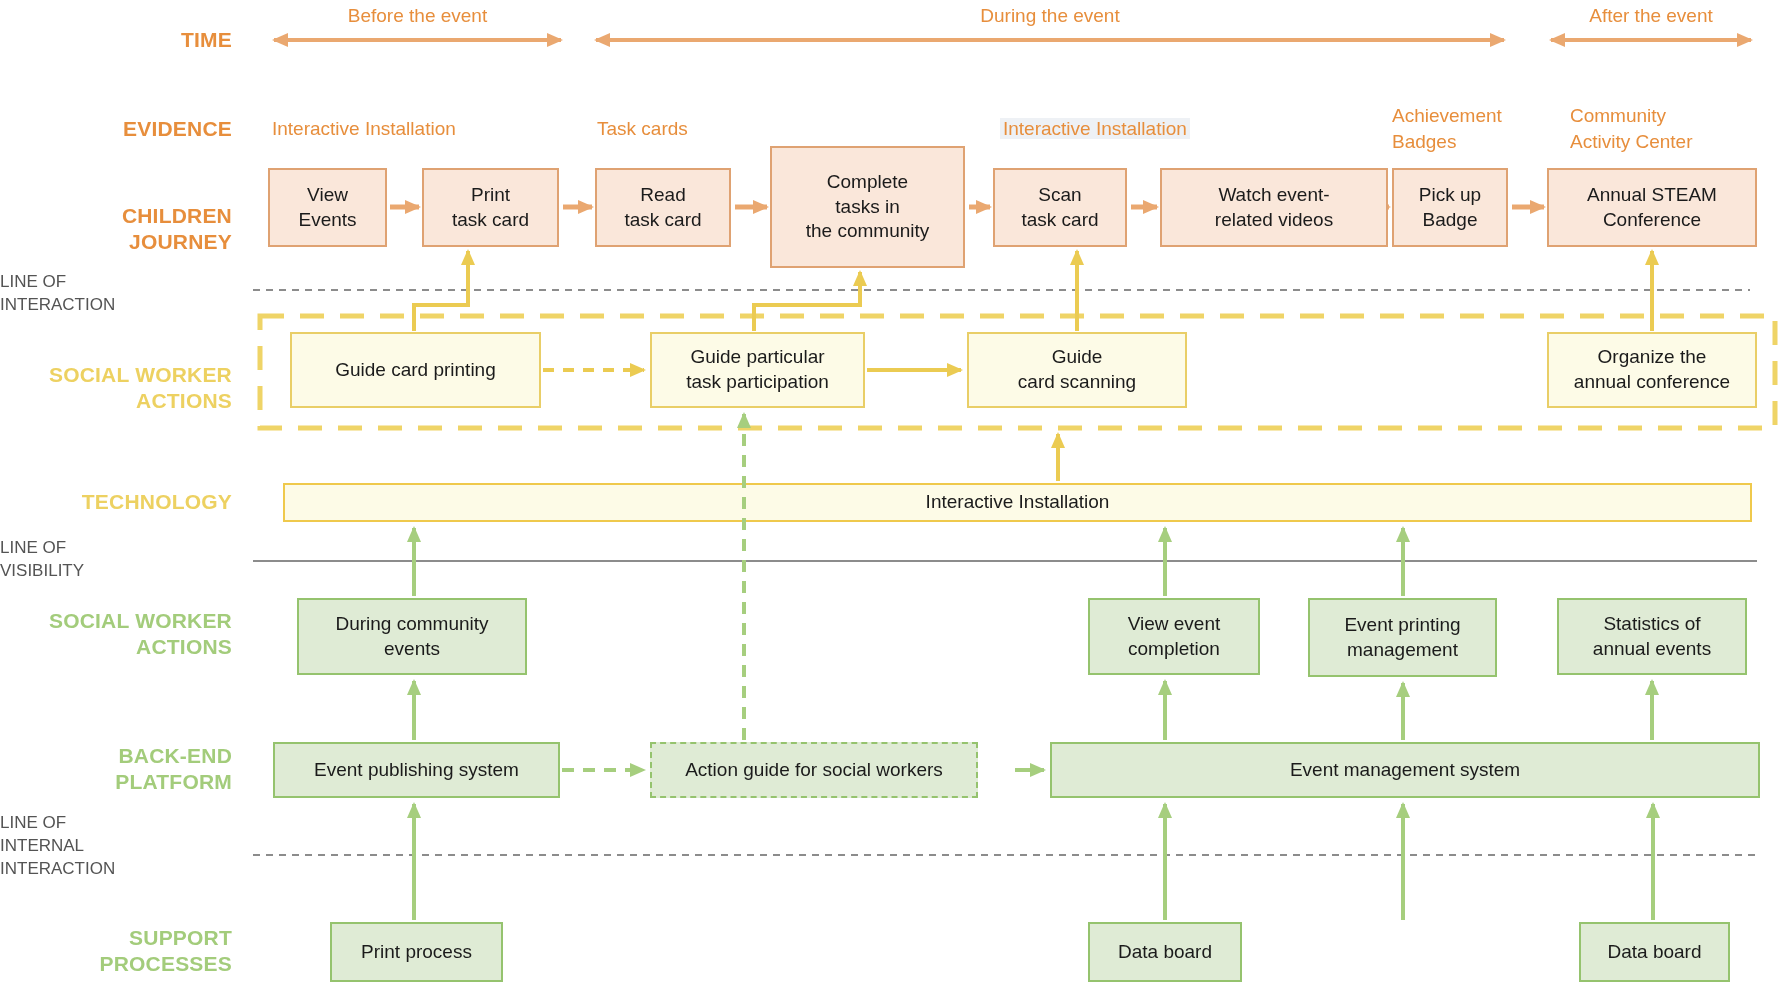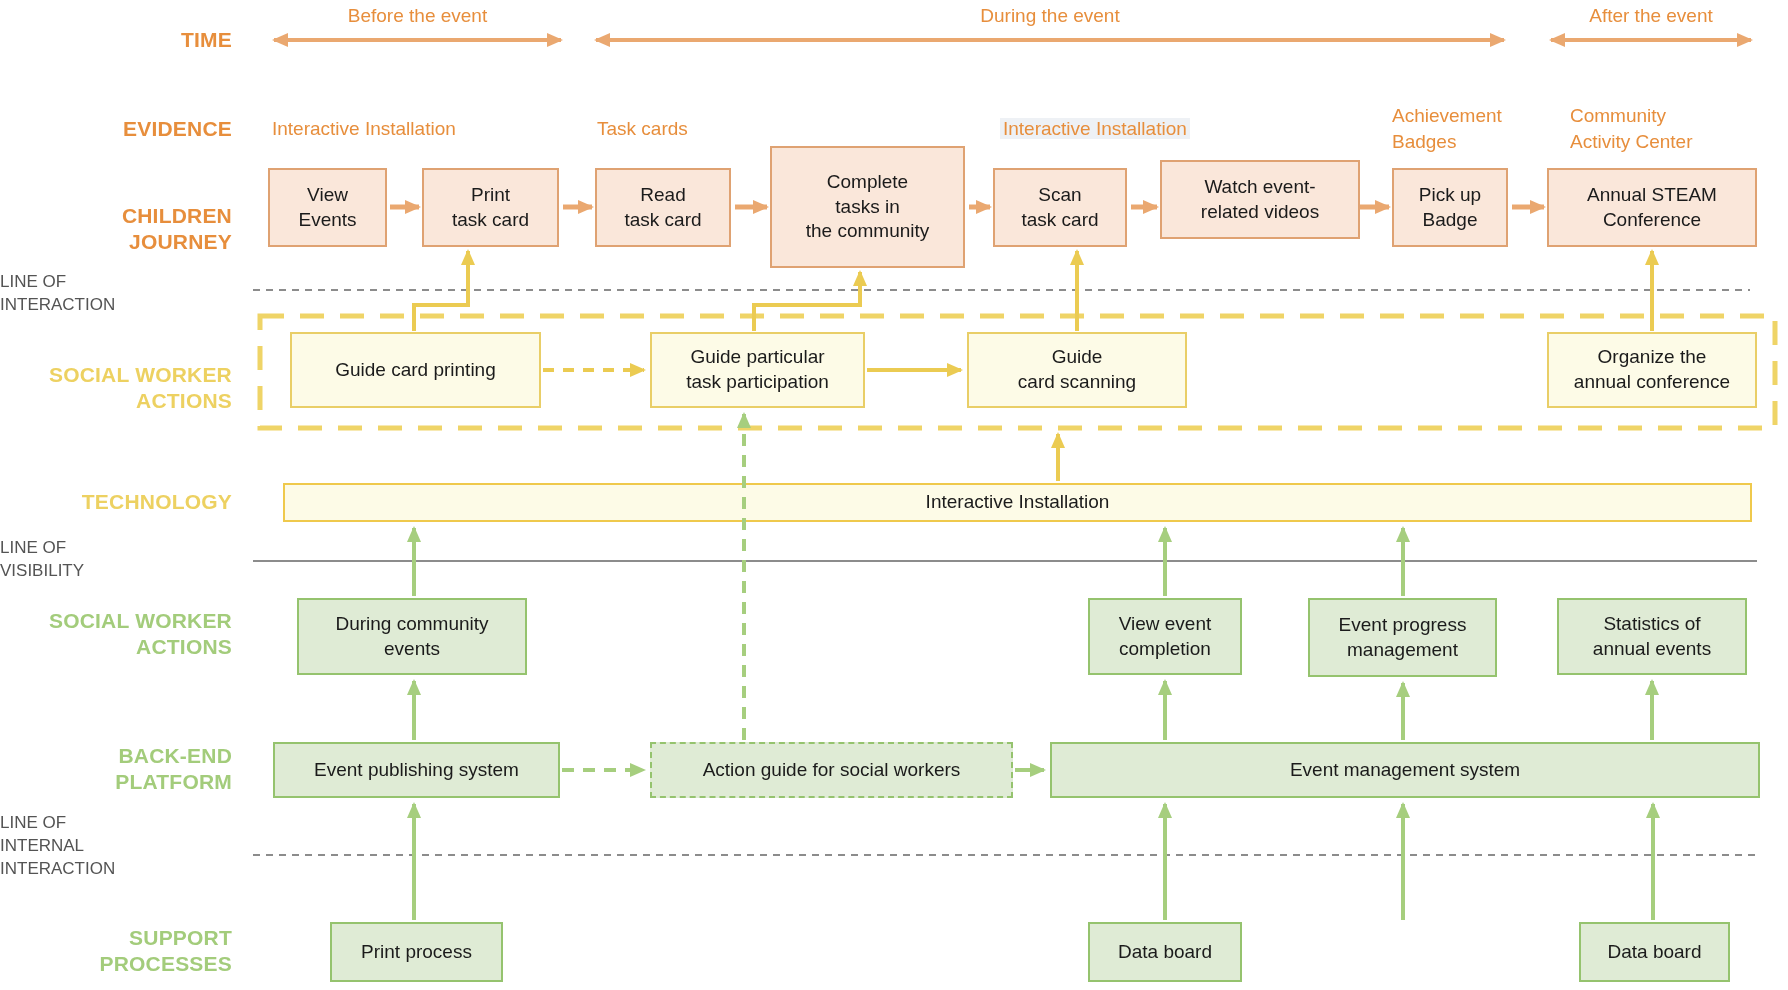--- a/index.html
+++ b/index.html
@@ -146,48 +146,48 @@
 Events</div>
   <div class="box orange" style="left:422px; top:168px; width:137px; height:79px">Print
 task card</div>
   <div class="box orange" style="left:595px; top:168px; width:136px; height:79px">Read
 task card</div>
   <div class="box orange" style="left:770px; top:146px; width:195px; height:122px">Complete
 tasks in
 the community</div>
   <div class="box orange" style="left:993px; top:168px; width:134px; height:79px">Scan
 task card</div>
-  <div class="box orange" style="left:1160px; top:160px; width:200px; height:79px">Watch event-
+  <div class="box orange" style="left:1160px; top:168px; width:228px; height:79px">Watch event-
 related videos</div>
   <div class="box orange" style="left:1392px; top:168px; width:116px; height:79px">Pick up
 Badge</div>
   <div class="box orange" style="left:1547px; top:168px; width:210px; height:79px">Annual STEAM
 Conference</div>
 
   <div class="box yellow" style="left:290px; top:332px; width:251px; height:76px">Guide card printing</div>
   <div class="box yellow" style="left:650px; top:332px; width:215px; height:76px">Guide particular
 task participation</div>
   <div class="box yellow" style="left:967px; top:332px; width:220px; height:76px">Guide
 card scanning</div>
   <div class="box yellow" style="left:1547px; top:332px; width:210px; height:76px">Organize the
 annual conference</div>
 
   <div class="box techbar" style="left:283px; top:483px; width:1469px; height:39px">Interactive Installation</div>
 
   <div class="box green" style="left:297px; top:598px; width:230px; height:77px">During community
 events</div>
-  <div class="box green" style="left:1088px; top:598px; width:154px; height:77px">View event
+  <div class="box green" style="left:1088px; top:598px; width:172px; height:77px">View event
 completion</div>
-  <div class="box green" style="left:1308px; top:598px; width:189px; height:79px">Event progress
+  <div class="box green" style="left:1308px; top:598px; width:189px; height:79px">Event printing
 management</div>
   <div class="box green" style="left:1557px; top:598px; width:190px; height:77px">Statistics of
 annual events</div>
 
   <div class="box green" style="left:273px; top:742px; width:287px; height:56px">Event publishing system</div>
-  <div class="box green dashed" style="left:650px; top:742px; width:363px; height:56px">Action guide for social workers</div>
+  <div class="box green dashed" style="left:650px; top:742px; width:328px; height:56px">Action guide for social workers</div>
   <div class="box green" style="left:1050px; top:742px; width:710px; height:56px">Event management system</div>
 
   <div class="box green" style="left:330px; top:922px; width:173px; height:60px">Print process</div>
   <div class="box green" style="left:1088px; top:922px; width:154px; height:60px">Data board</div>
   <div class="box green" style="left:1579px; top:922px; width:151px; height:60px">Data board</div>
 
   <svg class="layer" width="1788" height="990">
     <line x1="744" y1="740" x2="744" y2="414" stroke="#a6ce7e" stroke-width="4" stroke-dasharray="12 9" fill="none" marker-end="url(#ah-g)"></line>
   </svg>
 

